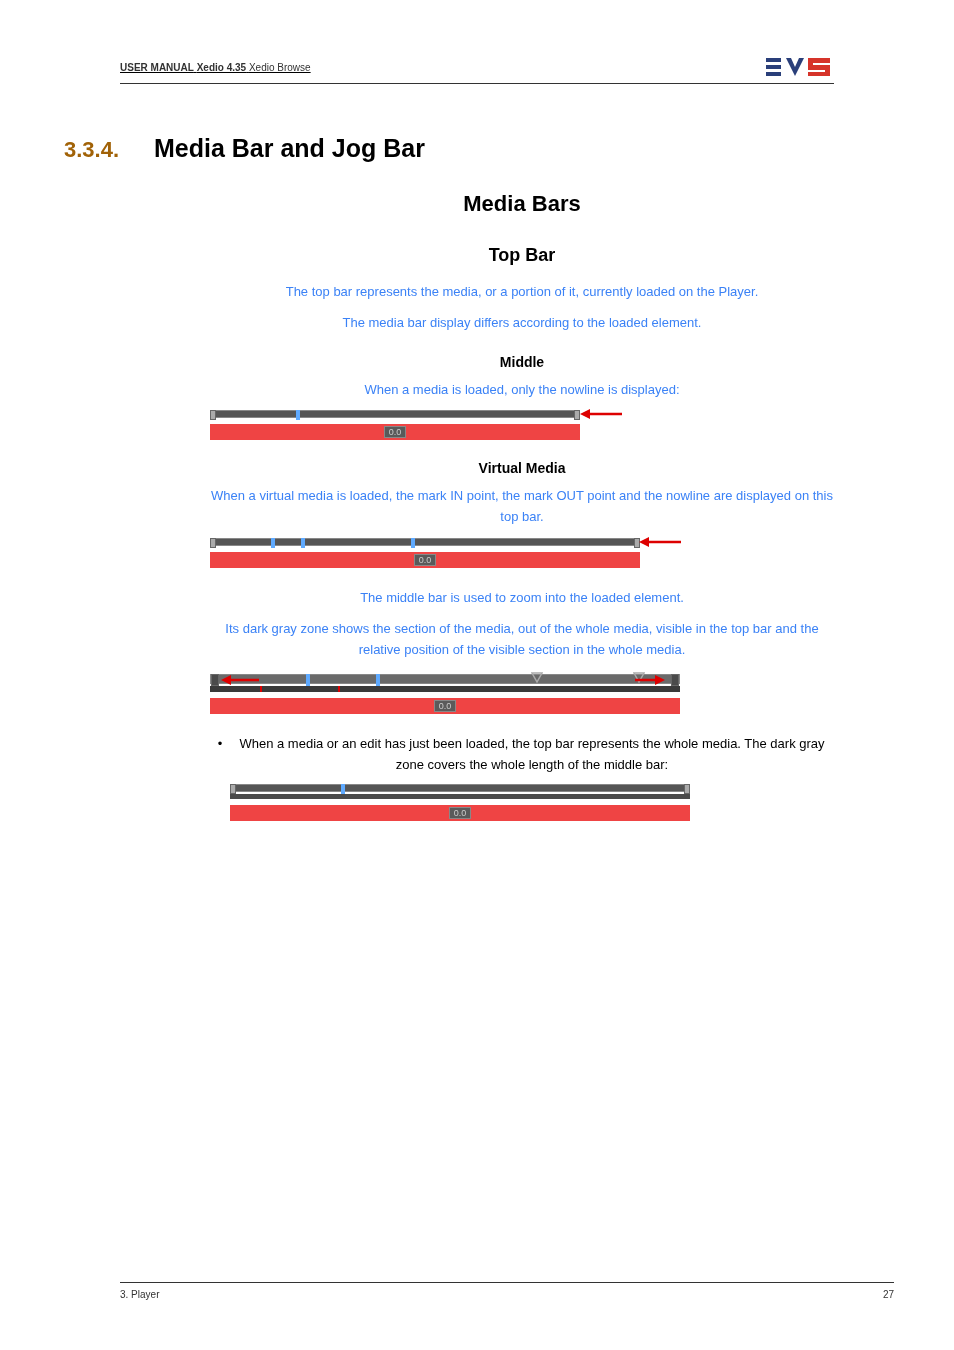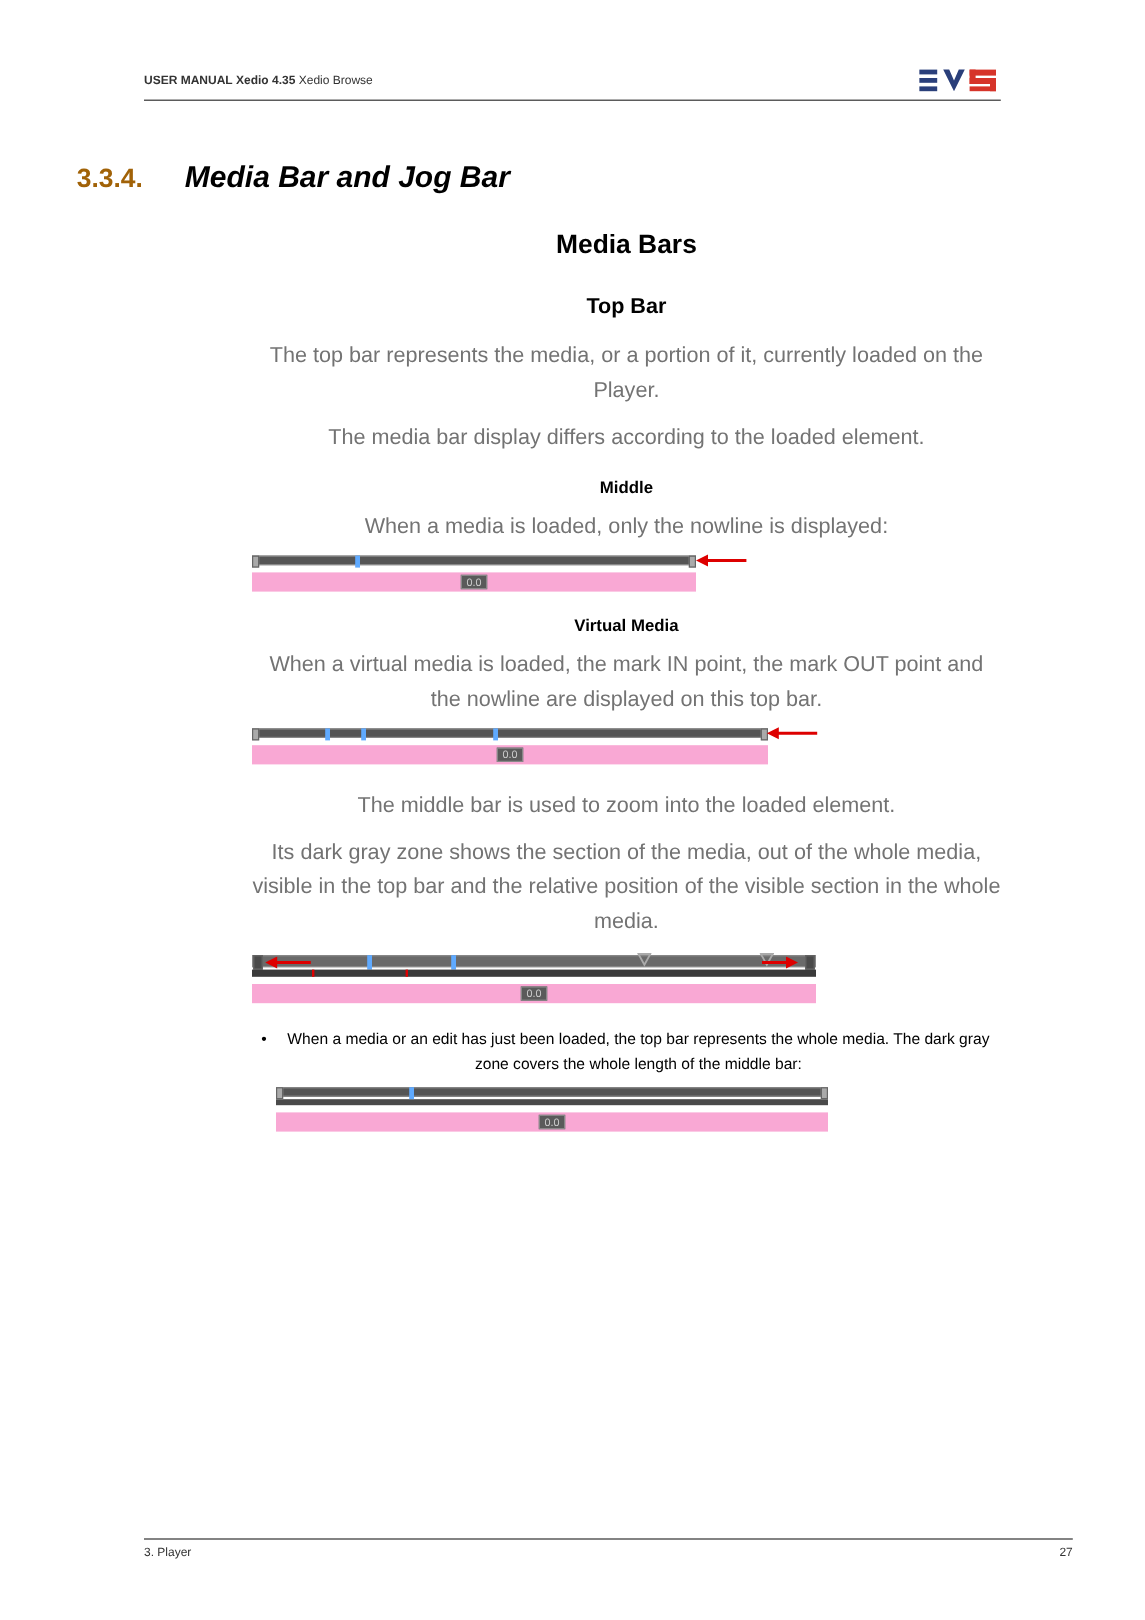--- a/index.html
+++ b/index.html
@@ -17,20 +17,21 @@
     .page {
       padding: 55px 120px 50px 120px;
     }
     .header-row {
       display: flex;
       justify-content: space-between;
       align-items: center;
       border-bottom: 1px solid #333;
       padding-bottom: 4px;
       margin-bottom: 50px;
+      text-decoration: underline;
     }
     .header-text {
       font-size: 10px;
       color: #333;
     }
     .header-bold {
       font-weight: bold;
       color: #333;
     }
     .logo {
@@ -49,21 +50,20 @@
     .section-title-wrap {
       display: flex;
       align-items: baseline;
       margin-left: -90px;
       margin-bottom: 28px;
     }
     .section-title {
       font-size: 25px;
       font-weight: bold;
       color: #000;
-      font-style: italic;
     }
     .content {
       margin-left: 90px;
       text-align: center;
     }
     .h2 {
       font-size: 22px;
       font-weight: bold;
       color: #000;
       margin-bottom: 28px;
@@ -75,22 +75,22 @@
       margin-bottom: 16px;
     }
     .h4 {
       font-size: 14px;
       font-weight: bold;
       color: #000;
       margin-bottom: 10px;
       margin-top: 18px;
     }
     .body-text {
-      font-size: 18px;
-      color: #737373;
+      font-size: 13px;
+      color: #3b82f6;
       line-height: 1.6;
       margin-bottom: 10px;
     }
     .media-bar-container {
       position: relative;
       margin-bottom: 20px;
     }
     .top-bar-track {
       background: #555;
       height: 8px;
@@ -113,21 +113,21 @@
     }
     .end-handle {
       position: absolute;
       width: 6px;
       height: 10px;
       background: #aaa;
       top: -1px;
       border: 1px solid #666;
     }
     .jog-bar-track {
-      background: #f9a8d4;
+      background: #ef4444;
       height: 16px;
       margin-top: 6px;
       position: relative;
       display: flex;
       align-items: center;
       justify-content: center;
     }
     .jog-value {
       background: #5a5a5a;
       color: #ccc;

